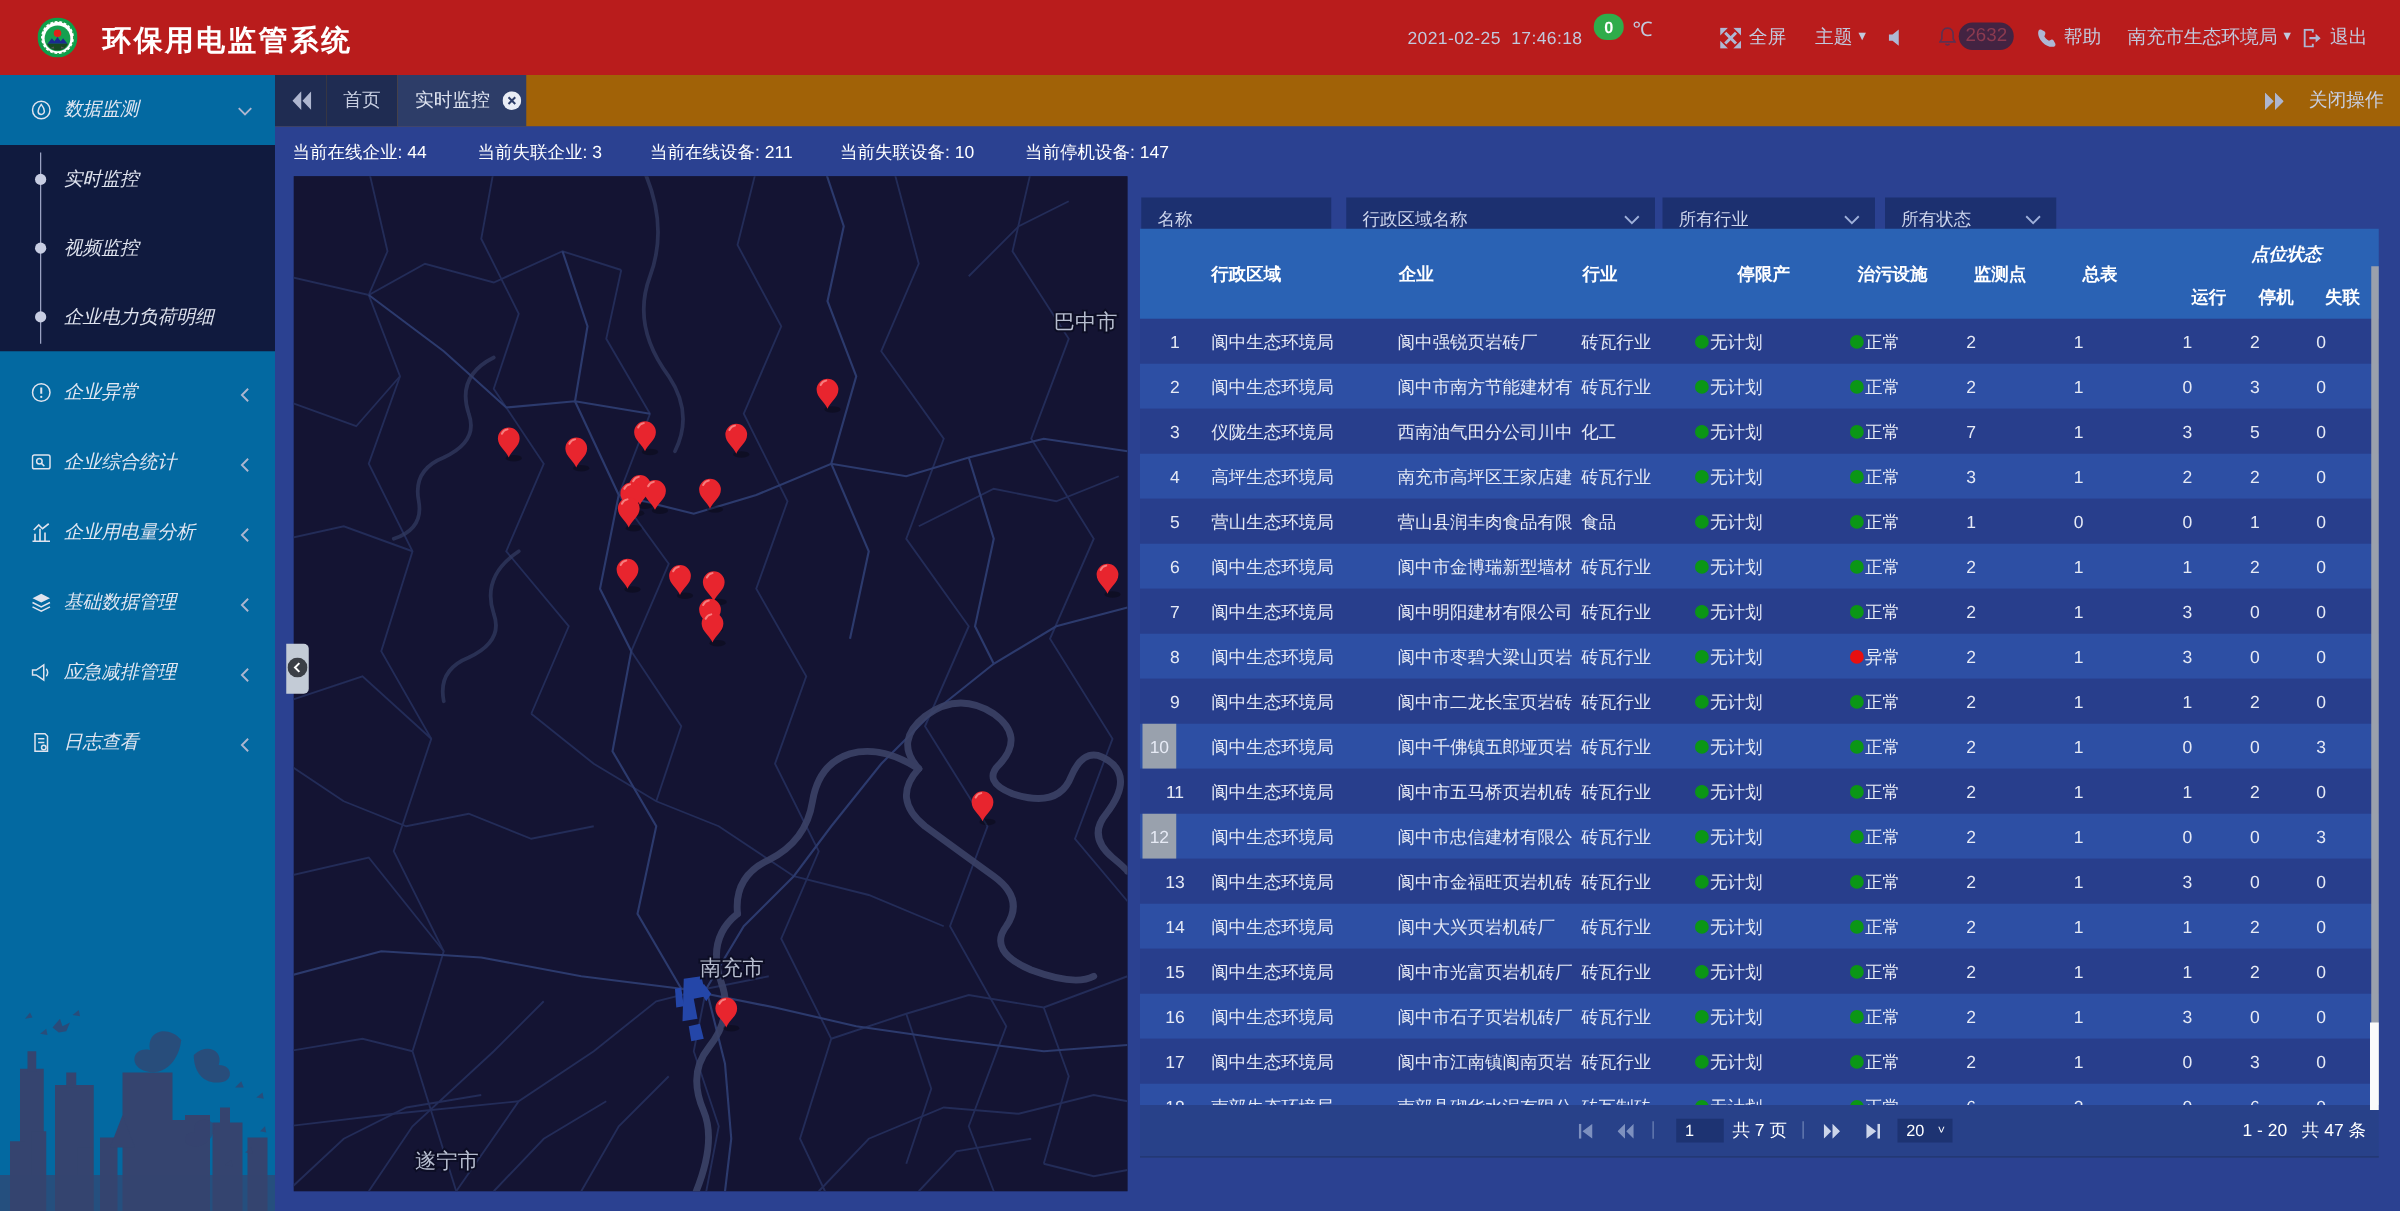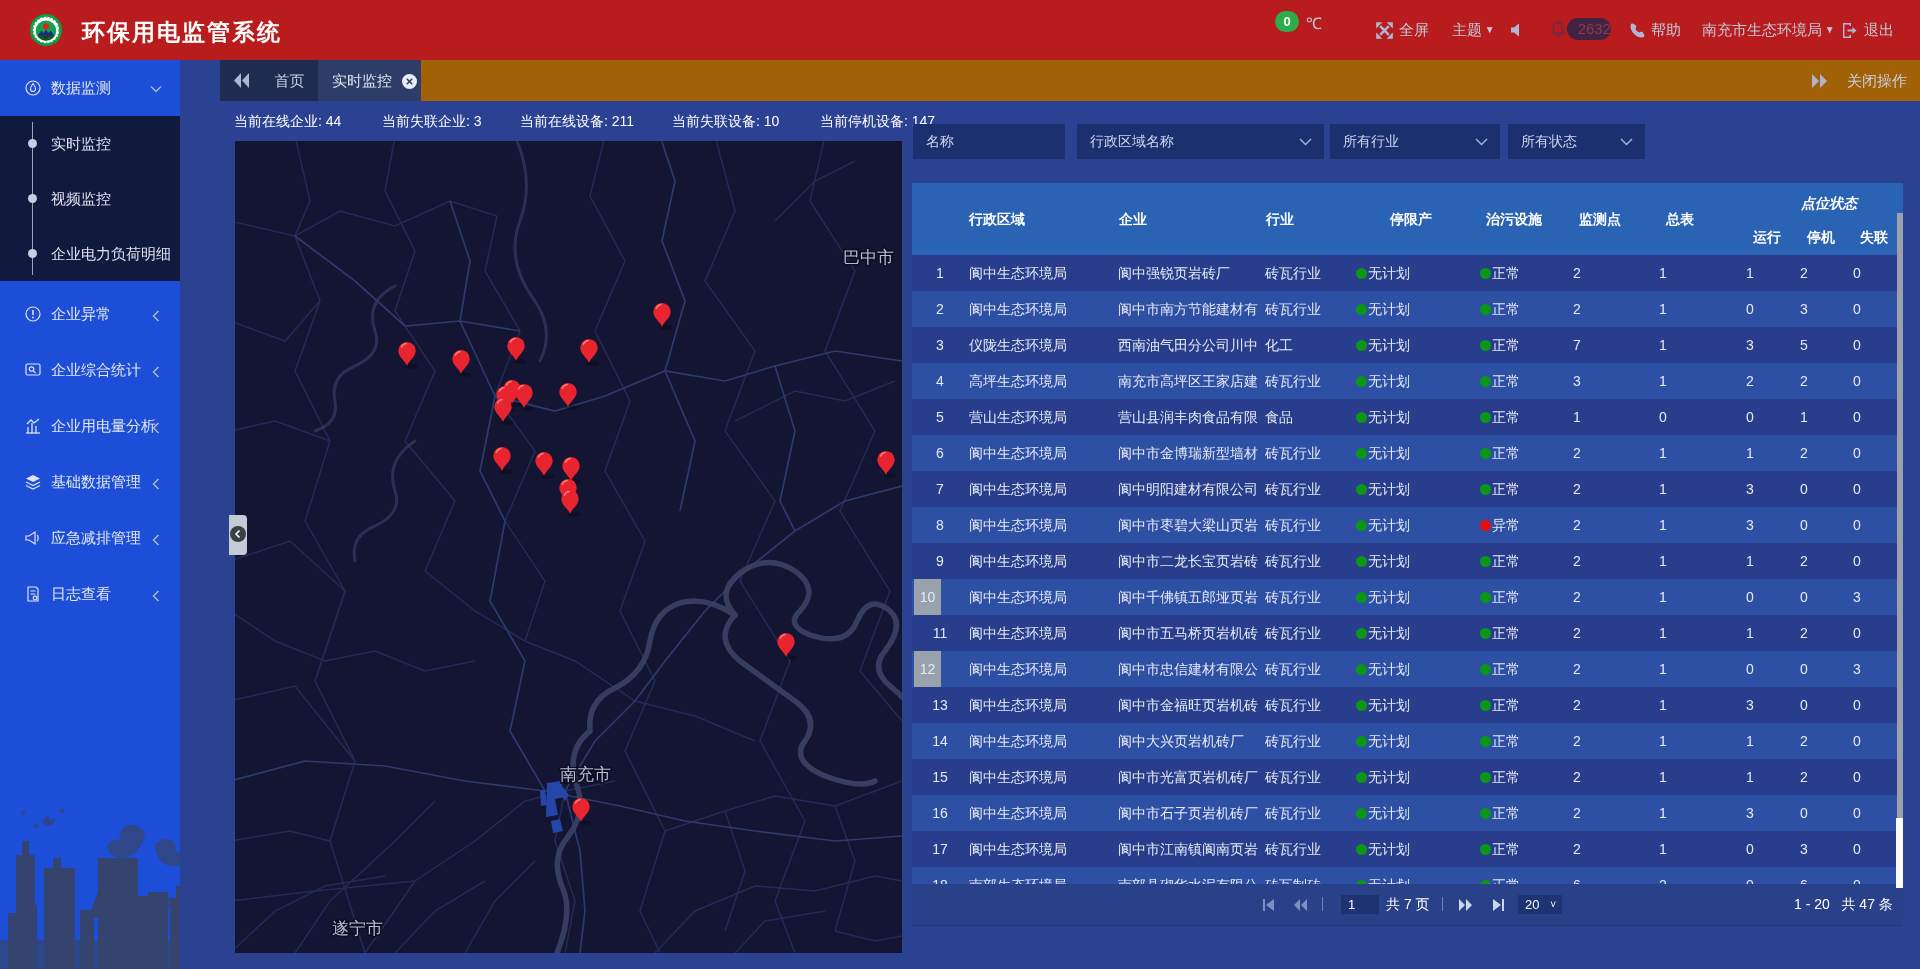--- a/index.html
+++ b/index.html
@@ -4,21 +4,21 @@
 <title>环保用电监管系统</title>
 <style>
 html,body{margin:0;padding:0;}
 body{width:1920px;height:969px;overflow:hidden;font-family:"Liberation Sans",sans-serif;position:relative;background:#2b4191;}
 .abs{position:absolute;}
 
 #hdr{left:0;top:0;width:1920px;height:60px;background:#b91c1c;z-index:30;}
 #hdr .title{position:absolute;left:82px;top:17px;font-size:23px;font-weight:bold;color:#fff;letter-spacing:2px;}
 #hdr .rtxt{color:#c2c9dd;font-size:15px;}
 
-#side{left:0;top:60px;width:180px;height:909px;background:#1d4ed8;z-index:20;overflow:hidden;}
+#side{left:0;top:60px;width:220px;height:909px;background:#0369a1;z-index:20;overflow:hidden;font-style:italic;}
 .mitem{position:relative;height:56px;line-height:56px;color:#e3e7f2;font-size:15px;}
 .mitem .ic{position:absolute;left:25px;top:50%;margin-top:-8px;width:16px;height:16px;}
 .mitem .tx{position:absolute;left:51px;}
 .mitem .ar{position:absolute;}
 #submenu{background:#101a3e;}
 .smitem{position:relative;height:55px;line-height:55px;color:#dfe3ee;font-size:15px;}
 .smitem .tx{position:absolute;left:51px;}
 #subline{position:absolute;left:32px;top:6px;bottom:6px;width:1px;background:#9aa2c2;}
 .dot{position:absolute;left:-23px;top:50%;margin-top:-4.5px;width:9px;height:9px;border-radius:50%;background:#c7cde2;}
 
@@ -27,21 +27,21 @@
 #tabs .tab1{position:absolute;left:41px;top:0;width:57px;height:41px;background:#1f2c52;color:#c8cfe2;font-size:15px;text-align:center;line-height:41px;}
 #tabs .tab2{position:absolute;left:98px;top:0;width:103px;height:41px;background:#2d3d68;color:#dde2ef;font-size:15px;line-height:41px;}
 #tabs .close-op{position:absolute;right:13px;top:0;height:41px;line-height:41px;color:#c8cfe2;font-size:15px;}
 
 #content{left:220px;top:101px;width:1700px;height:868px;background:#2b4191;z-index:1;}
 .stat{position:absolute;top:0;height:40px;line-height:40px;color:#fff;font-size:14px;}
 
 #map{left:15px;top:40px;width:667px;height:812px;background:#141433;z-index:2;}
 #collapse{left:9px;top:414px;width:18px;height:40px;background:#c3cbd6;border-radius:0 4px 4px 0;z-index:5;}
 
-.field{position:absolute;top:23px;height:35px;background:#1c3070;color:#cdd5ec;font-size:14px;line-height:35px;z-index:3;}
+.field{position:absolute;top:57px;height:35px;background:#1c3070;color:#cdd5ec;font-size:14px;line-height:35px;z-index:3;}
 .field .ch{position:absolute;right:12px;}
 #thead{left:692px;top:82px;width:991px;height:72px;background:#2a62b4;z-index:3;color:#fff;font-size:14px;font-weight:bold;}
 #thead span{position:absolute;}
 #tbody{left:692px;top:154px;width:991px;height:629px;overflow:hidden;z-index:3;}
 .trow{position:relative;width:991px;height:36px;color:#e6eaf5;font-size:14px;}
 .trow.odd{background:#283e8c;}
 .trow.even{background:#2d4fa4;}
 .trow span{position:absolute;top:0;height:36px;line-height:36px;}
 .c1{left:0;width:56px;text-align:center;}
 .c2{left:57px;width:139px;}
@@ -74,39 +74,40 @@
     <circle cx="16" cy="16" r="16" fill="#0ca04a"></circle>
     <circle cx="16" cy="16" r="13.2" fill="#fff"></circle>
     <circle cx="16" cy="16" r="13" fill="none" stroke="#2f9e52" stroke-width="1.2" stroke-dasharray="1.6 2.2"></circle>
     <circle cx="16" cy="16.7" r="10.3" fill="#16a04f"></circle>
     <circle cx="16" cy="12.5" r="3" fill="#e32219"></circle>
     <path d="M8 21 L11.5 16.5 L13.5 19 L16 15.5 L18.5 19 L20.5 16.5 L24 21 Z" fill="#1b2a8f"></path>
     <path d="M7.5 21 A9.5 9.5 0 0 0 24.5 21 Z" fill="#174a21"></path>
     <path d="M10 24.5 L13 23.2 L13.4 24.8 Z M22 24.5 L19 23.2 L18.6 24.8 Z" fill="#555"></path>
   </svg>
   <div class="title">环保用电监管系统</div>
+  <div class="abs rtxt" style="left:1126px;top:0;height:60px;line-height:60px;font-size:14px;letter-spacing:0.3px;">2021-02-25&nbsp;&nbsp;17:46:18</div>
   <div class="abs" style="left:1275px;top:11px;width:24px;height:21px;border-radius:11px;background:#2fac4a;color:#fff;font-size:13px;font-weight:bold;text-align:center;line-height:21px;">0</div>
   <div class="abs rtxt" style="left:1306px;top:12px;font-size:16px;">℃</div>
   <svg class="abs" style="left:1376px;top:22px" width="17" height="17" viewBox="0 0 17 17" fill="#aeb8d4">
     <path d="M4.2 4.2 L12.8 12.8 M12.8 4.2 L4.2 12.8" stroke="#aeb8d4" stroke-width="2.4"></path>
     <path d="M0.2 0.2 L6.4 0.2 L0.2 6.4 Z"></path>
     <path d="M16.8 0.2 L16.8 6.4 L10.6 0.2 Z"></path>
     <path d="M0.2 16.8 L0.2 10.6 L6.4 16.8 Z"></path>
     <path d="M16.8 16.8 L10.6 16.8 L16.8 10.6 Z"></path>
   </svg>
   <div class="abs rtxt" style="left:1399px;top:0;height:60px;line-height:60px;">全屏</div>
   <div class="abs rtxt" style="left:1452px;top:0;height:60px;line-height:60px;">主题<span style="font-size:10px;vertical-align:2px;">&nbsp;▼</span></div>
   <svg class="abs" style="left:1511px;top:23px" width="14" height="14" viewBox="0 0 14 14" fill="#aeb8d4">
     <path d="M0 4.5 L3 4.5 L8 0.5 L8 13.5 L3 9.5 L0 9.5 Z"></path>
   </svg>
   <svg class="abs" style="left:1551px;top:21px" width="14" height="16" viewBox="0 0 14 16" fill="none" stroke="#5d3050" stroke-width="1.3">
     <path d="M7 1.5 C4 1.5 2.5 3.8 2.5 6.5 L2.5 10 L1 12.5 L13 12.5 L11.5 10 L11.5 6.5 C11.5 3.8 10 1.5 7 1.5 Z"></path>
     <path d="M5.5 14 A1.6 1.6 0 0 0 8.5 14"></path>
   </svg>
-  <div class="abs" style="left:1567px;top:18px;width:44px;height:22px;border-radius:11px;background:#432342;color:#8c3a50;font-size:15px;text-align:right;line-height:22px;">2632</div>
+  <div class="abs" style="left:1567px;top:18px;width:44px;height:22px;border-radius:11px;background:#432342;color:#8c3a50;font-size:15px;text-align:center;line-height:22px;">2632</div>
   <svg class="abs" style="left:1630px;top:23px" width="15" height="15" viewBox="0 0 15 15" fill="#aeb8d4">
     <path d="M3.2 0.8 C2.2 0.3 1 0.8 0.7 1.9 C0 4.5 1.3 8 4.1 10.9 C6.9 13.7 10.5 15 13.1 14.3 C14.2 14 14.7 12.8 14.2 11.8 L13 9.6 C12.6 8.8 11.7 8.5 10.9 8.8 L9.2 9.5 C8.2 9 7.4 8.4 6.7 7.7 C6 7 5.5 6.2 5.5 6.2 L6.2 4.1 C6.5 3.3 6.2 2.4 5.4 2 Z"></path>
   </svg>
   <div class="abs rtxt" style="left:1651px;top:0;height:60px;line-height:60px;">帮助</div>
   <div class="abs rtxt" style="left:1702px;top:0;height:60px;line-height:60px;">南充市生态环境局<span style="font-size:10px;vertical-align:2px;">&nbsp;▼</span></div>
   <svg class="abs" style="left:1842px;top:23px" width="15" height="15" viewBox="0 0 15 15" fill="#aeb8d4">
     <path d="M1 0 L9 0 L9 3 L7.5 3 L7.5 1.5 L2.5 1.5 L2.5 13.5 L7.5 13.5 L7.5 12 L9 12 L9 15 L1 15 Z"></path>
     <path d="M10.5 4 L14.5 7.5 L10.5 11 L10.5 8.4 L5.5 8.4 L5.5 6.6 L10.5 6.6 Z"></path>
   </svg>
   <div class="abs rtxt" style="left:1864px;top:0;height:76px;line-height:60px;">退出</div>

